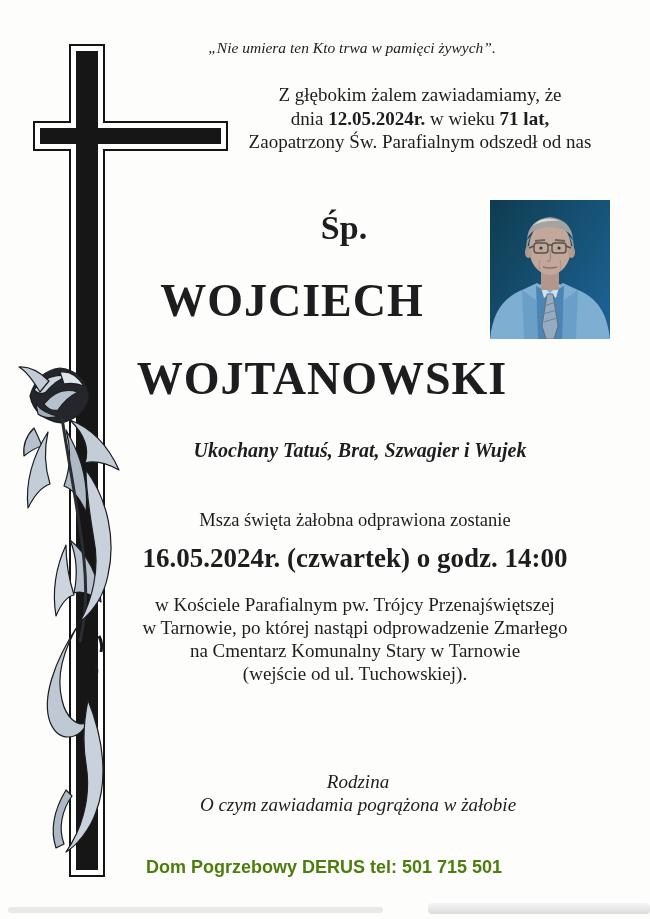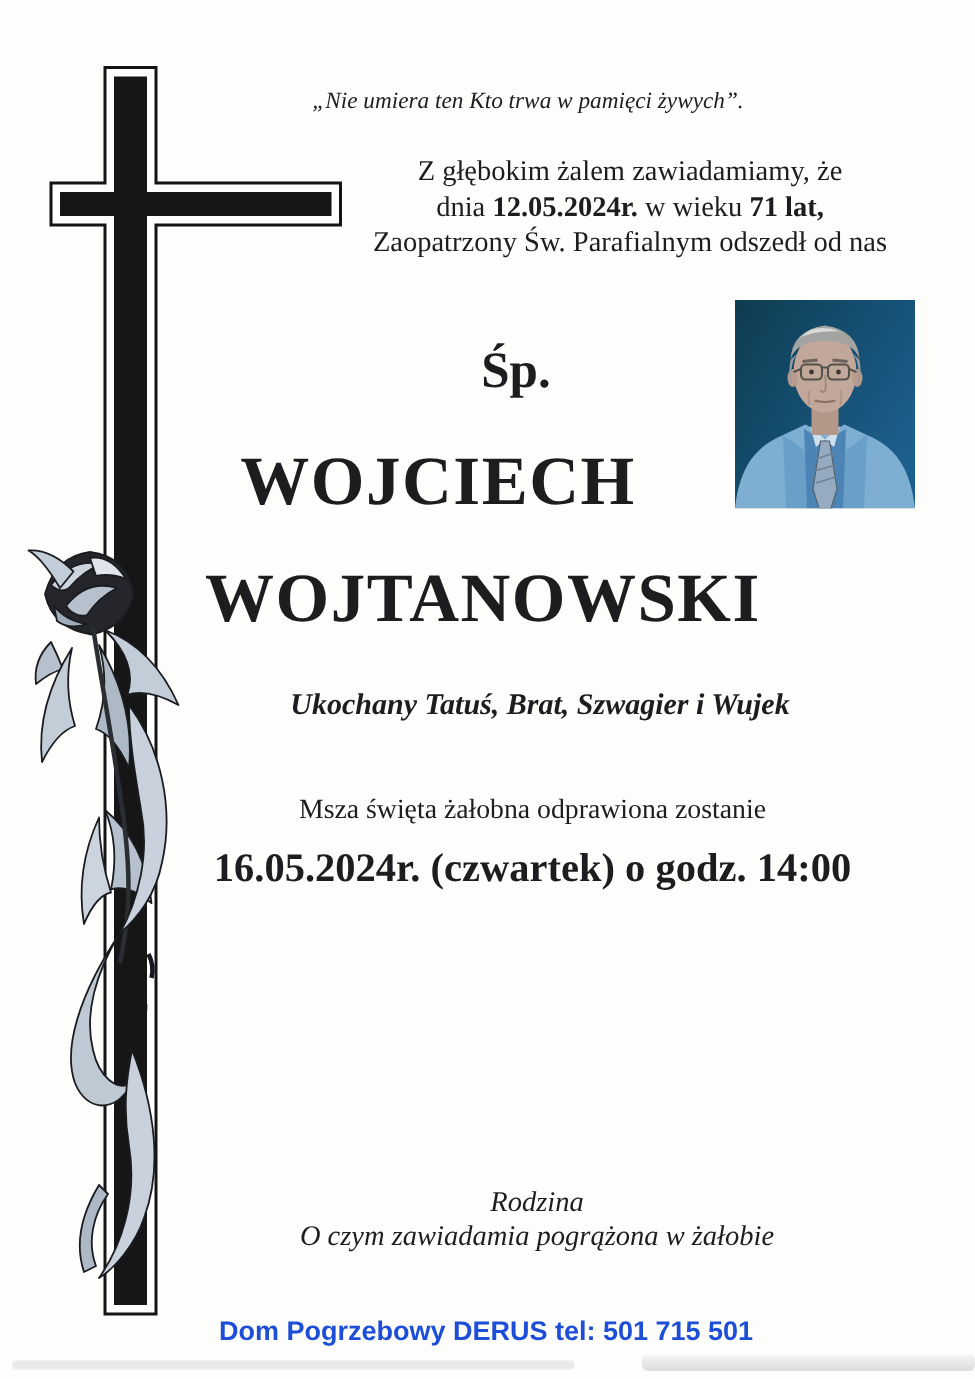--- a/index.html
+++ b/index.html
@@ -6,35 +6,35 @@
     --paper:#fdfdfb; --ink:#1d1d1f;
   }
   html,body{margin:0;padding:0;background:#ffffff;}
   .page{
     position:relative; width:650px; height:919px; overflow:hidden;
     background:var(--paper);
     font-family:"Liberation Serif","DejaVu Serif",serif;
     color:var(--ink);
   }
   .abs{position:absolute;}
-  .center{text-align:center;margin-top:20px;}
+  .center{text-align:center;}
   
   .quote{top:39px;left:102px;width:500px;font-style:italic;font-size:15.5px;line-height:18px;}
   .intro{top:83px;left:195px;width:450px;font-size:19px;line-height:23.5px;}
   .intro b{font-weight:bold;}
   .honorific{top:208px;left:94px;width:500px;font-size:34px;font-weight:bold;line-height:1.2;}
   .firstname{top:276px;left:42px;width:500px;font-size:46px;font-weight:bold;letter-spacing:1px;line-height:1.1;}
   .lastname{top:354px;left:72px;width:500px;font-size:46px;font-weight:bold;letter-spacing:1px;line-height:1.1;}
   .relations{top:437px;left:110px;width:500px;font-size:20px;font-weight:bold;font-style:italic;line-height:1.3;}
   .mass{top:509px;left:105px;width:500px;font-size:18.5px;line-height:1.25;}
   .datetime{top:542px;left:105px;width:500px;font-size:27px;font-weight:bold;line-height:1.2;}
   .location{top:593px;left:105px;width:500px;font-size:19px;line-height:23px;}
   .closing{top:771px;left:108px;width:500px;font-size:19px;font-style:italic;line-height:22.5px;}
   .footer{top:857px;left:74px;width:500px;font-size:18px;font-weight:bold;
-          font-family:"Liberation Sans","DejaVu Sans",sans-serif;color:#1d4ed8;}
+          font-family:"Liberation Sans","DejaVu Sans",sans-serif;color:#4d7c0f;}
   
   .photo{top:200px;left:490px;width:120px;height:139px;overflow:hidden;}
   .photo svg{display:block;}
   
   .graphic{top:0;left:0;width:650px;height:919px;pointer-events:none;}
   
   .artifact-left{top:907px;left:8px;width:375px;height:6px;background:#e9e9e9;border-radius:3px;}
   .artifact-right{top:903px;left:428px;width:222px;height:11px;
                   background:linear-gradient(180deg,#f5f5f5,#dcdcdc);border-radius:4px;}
 </style>
@@ -136,20 +136,26 @@
       <circle cx="69" cy="48" r="1.6" fill="#3c3734"></circle>
 
       <path d="M60,50 Q61,58 60,61 Q58,62 57,60" stroke="#a08677" stroke-width="1.2" fill="none"></path>
       <path d="M53,67 Q60,69 67,67" stroke="#8d6f63" stroke-width="1.4" fill="none"></path>
       <path d="M50,60 Q48,66 50,70 M70,60 Q72,66 70,70" stroke="#ab8f80" stroke-width="1" fill="none"></path>
     </svg>
   </div>
 
   <div class="abs mass center">Msza święta żałobna odprawiona zostanie</div>
   <div class="abs datetime center">16.05.2024r. (czwartek) o godz. 14:00</div>
+  <div class="abs location center">
+    <div>w Kościele Parafialnym pw. Trójcy Przenajświętszej</div>
+    <div>w Tarnowie, po której nastąpi odprowadzenie Zmarłego</div>
+    <div>na Cmentarz Komunalny Stary w Tarnowie</div>
+    <div>(wejście od ul. Tuchowskiej).</div>
+  </div>
 
   <div class="abs closing center">
     <div>Rodzina</div>
     <div>O czym zawiadamia pogrążona w żałobie</div>
   </div>
 
   <div class="abs footer center">Dom Pogrzebowy DERUS tel: 501 715 501</div>
 
   <div class="abs artifact-left"></div>
   <div class="abs artifact-right"></div>

